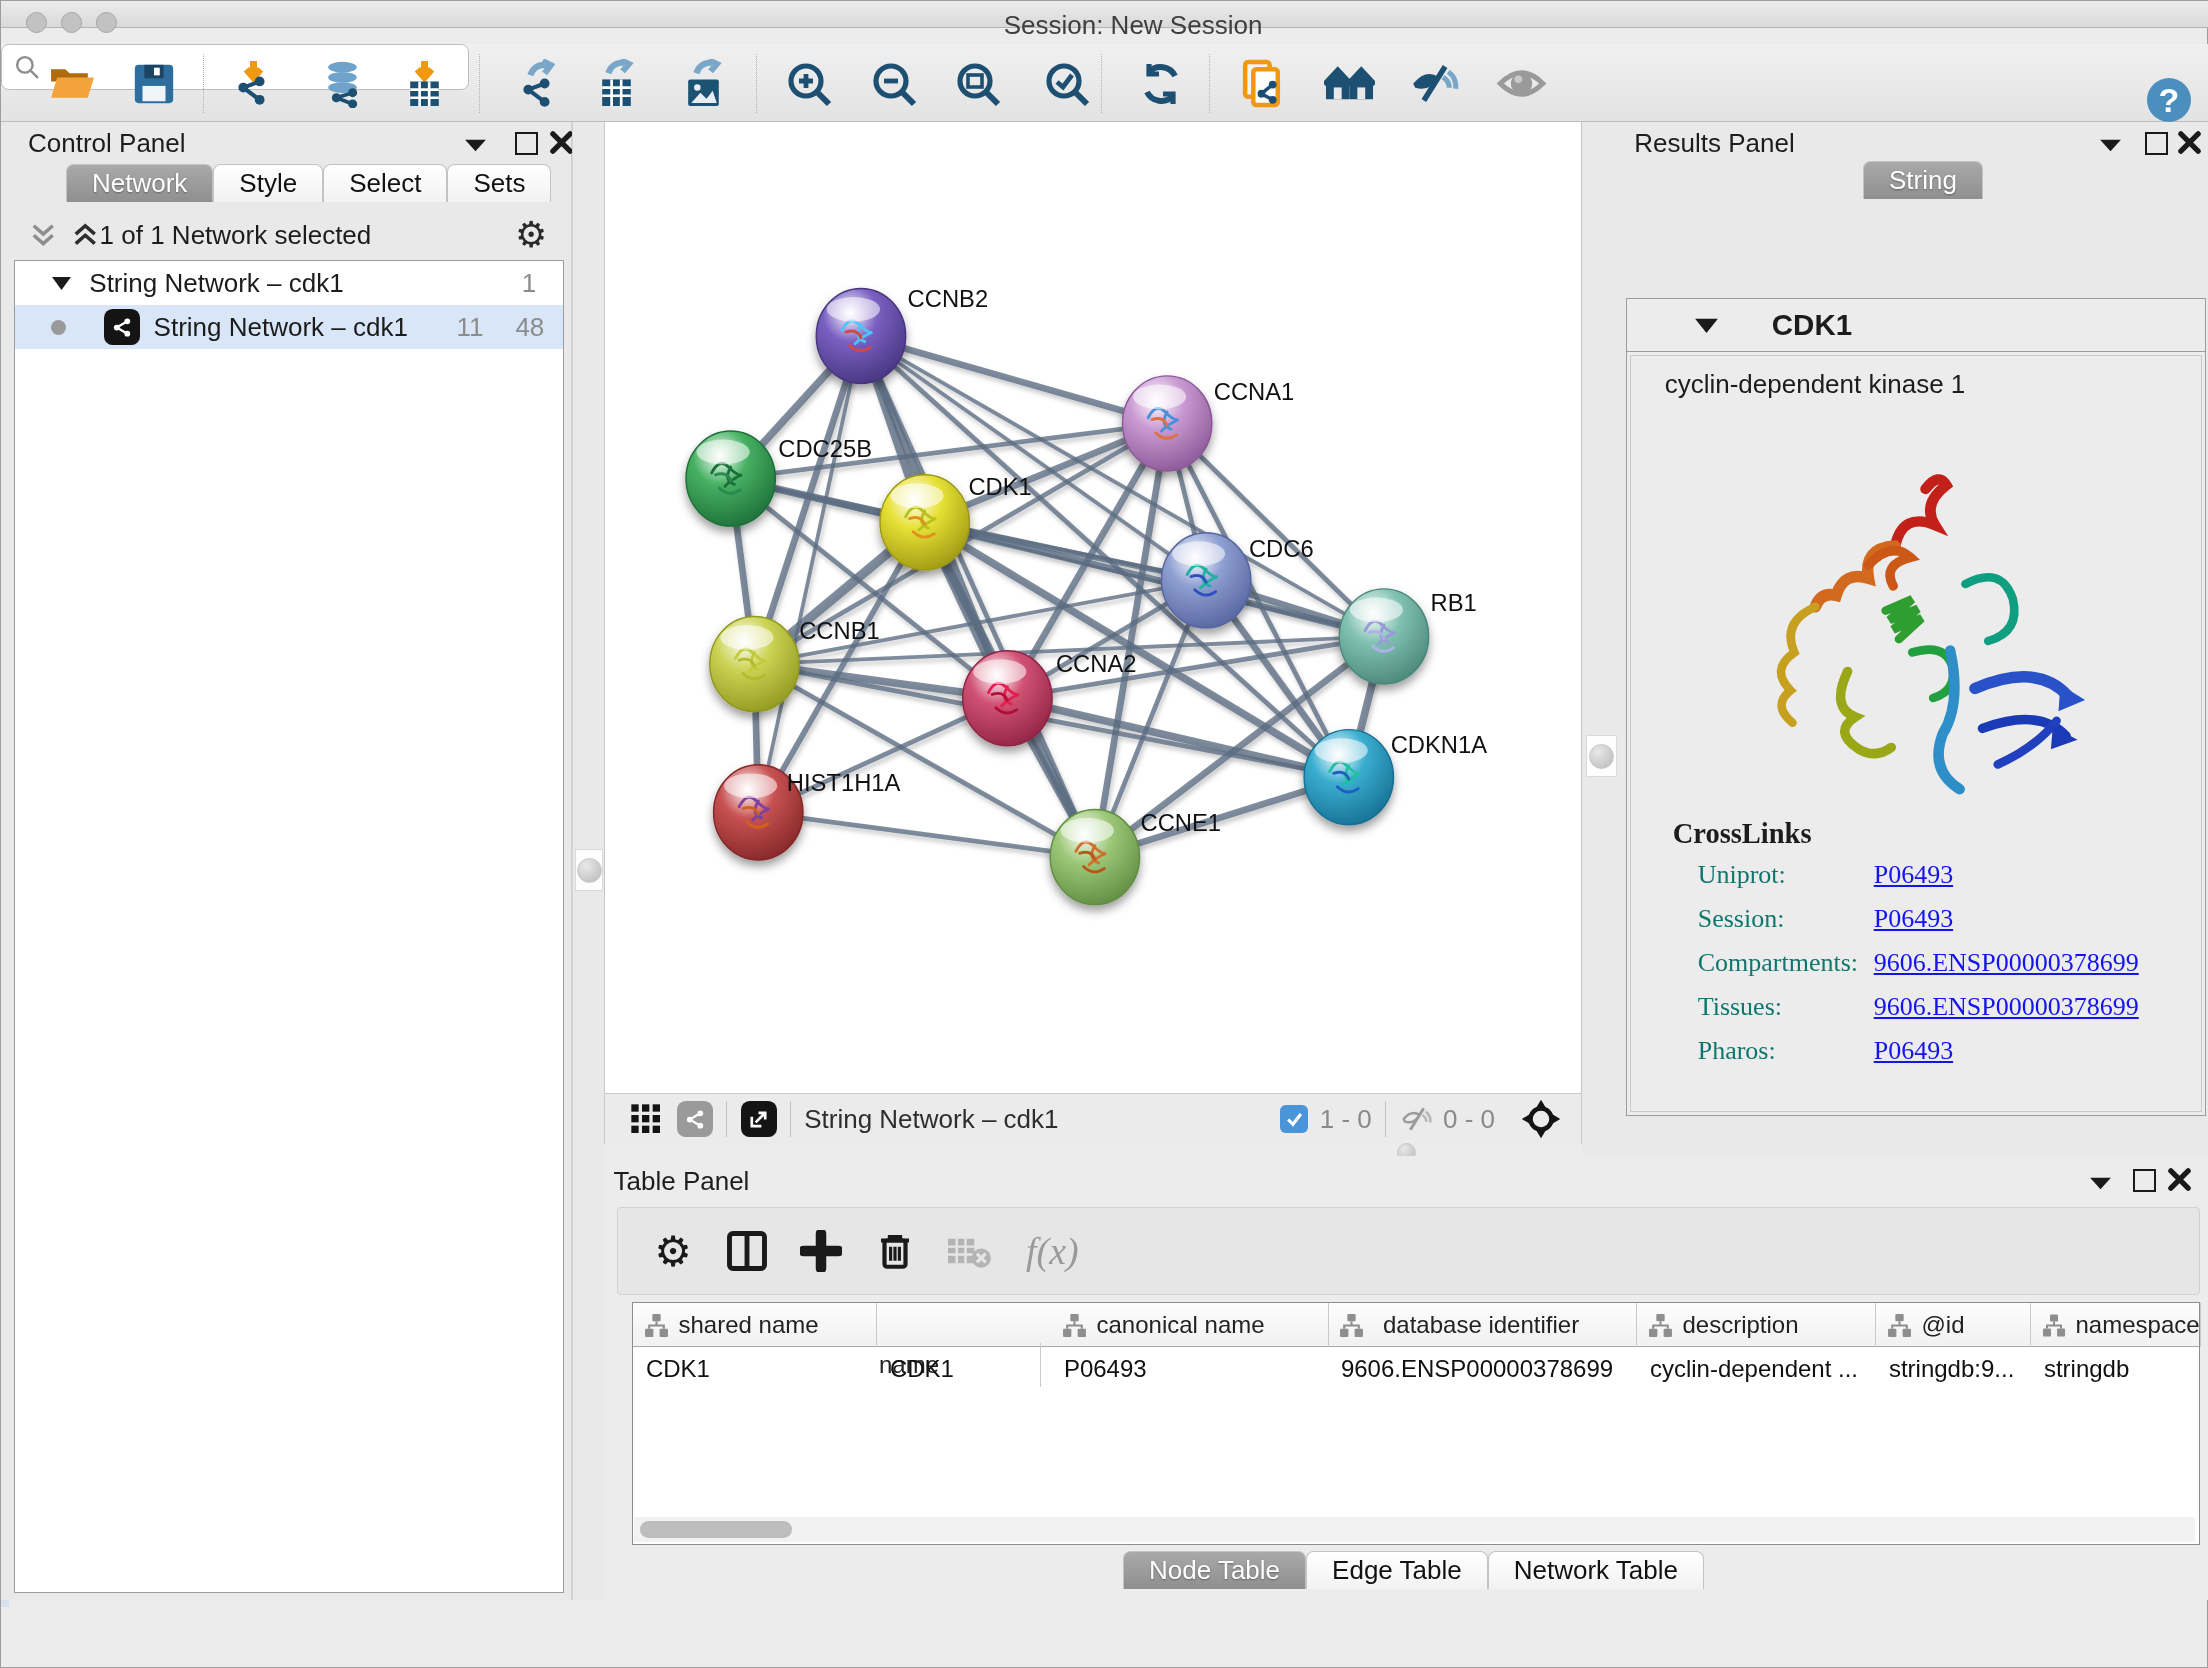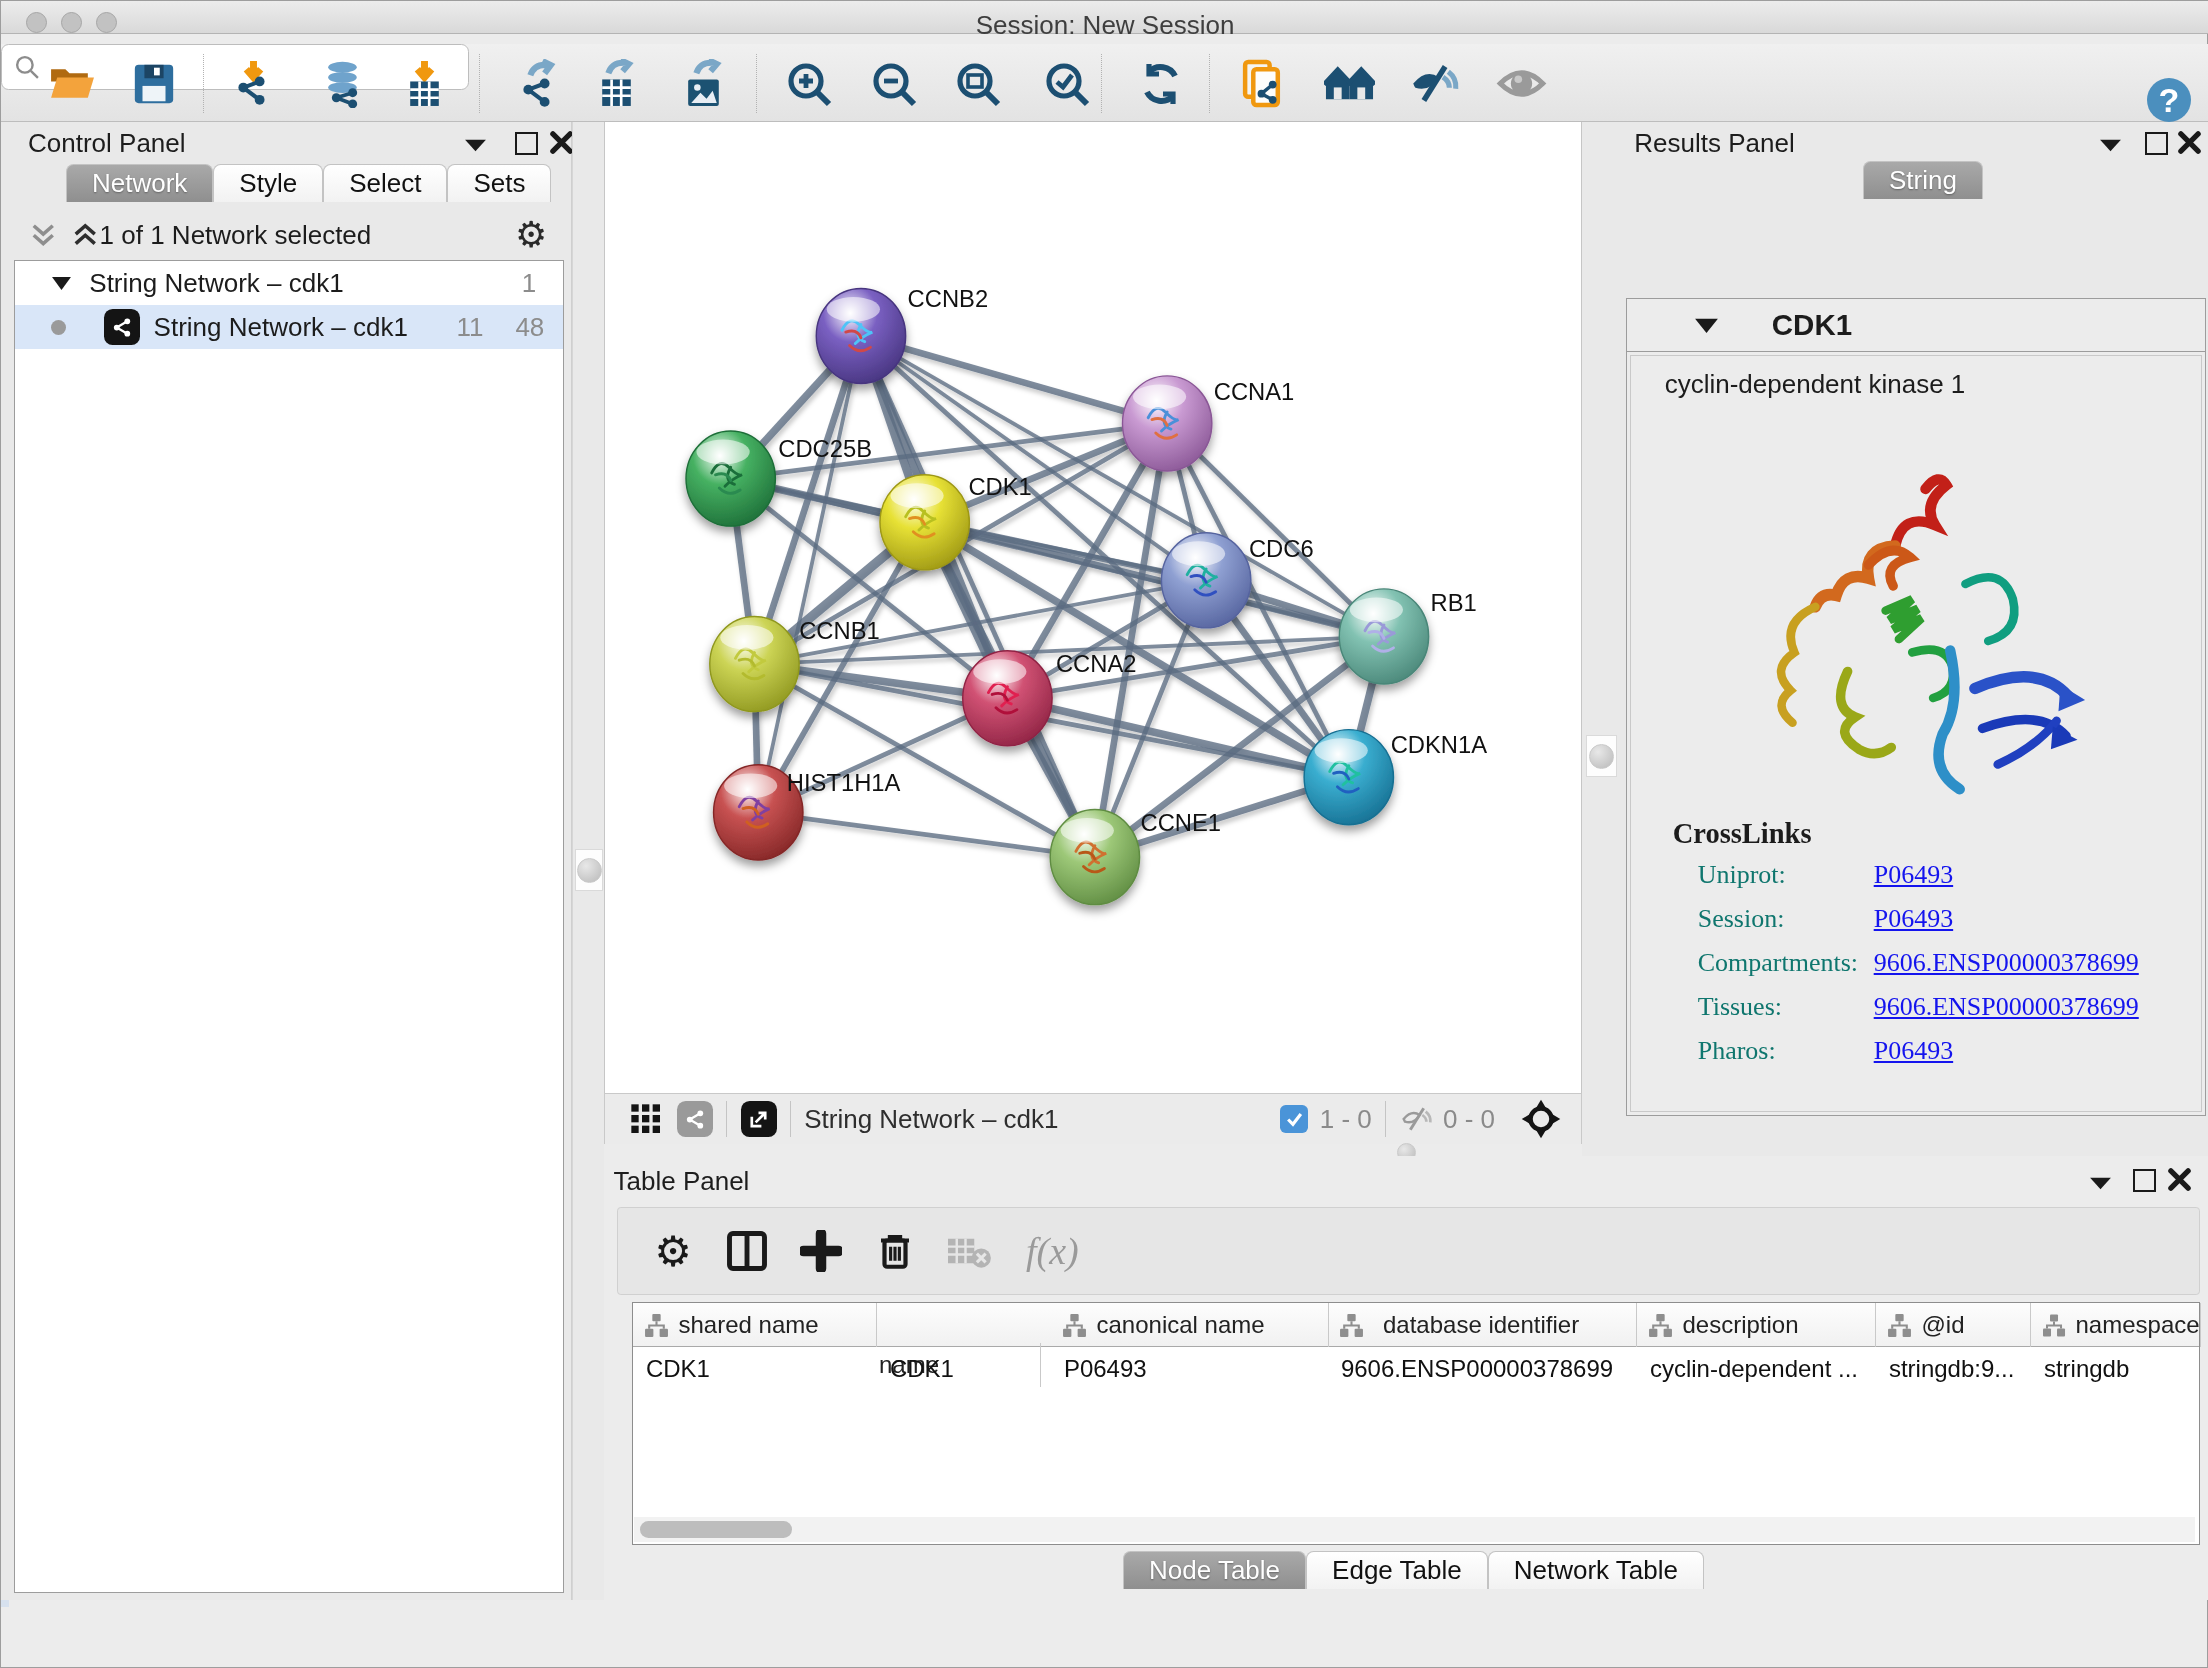--- a/index.html
+++ b/index.html
@@ -2,22 +2,22 @@
 <html style="font-size:15px"><head>
 <meta charset="utf-8">
 <style>
   * { margin:0; padding:0; box-sizing:border-box; }
   html,body { width:2208px; height:1668px; overflow:hidden; background:#ececec;
     font-family:"Liberation Sans", sans-serif; color:#1c1c1c; }
   .abs { position:absolute; }
   .window { position:relative; width:2208px; height:1668px; background:#ececec; border:1px solid #9d9d9d; }
 
   
-  .titlebar { left:0; top:0; width:2208px; height:33px;
-    background:linear-gradient(#ececec,#d9d9d9); border-bottom:1px solid #b4b4b4; }
+  .titlebar { left:0; top:0; width:2208px; height:27px;
+    background:linear-gradient(#ececec,#d9d9d9); border-bottom:1px solid #b4b4b4;padding-left:28px; }
   .traffic { width:21px; height:21px; border-radius:50%; background:#c2c2c2; border:1px solid #a6a6a6; top:10.5px; }
   .win-title { width:100%; text-align:center; top:8.6px; font-size:26px; color:#3e3e3e; }
 
   
   .toolbar { left:0; top:43px; width:2208px; height:78px;
     background:linear-gradient(#f0f0f0,#e3e3e3); border-bottom:1px solid #bdbdbd; }
   .tb-sep { top:9.5px; width:0; height:59px; border-left:1.9px dotted #b2b2b2; }
   .tb-btn { top:13.3px; width:53px; height:53px; display:flex; align-items:center; justify-content:center; cursor:default; }
   .searchbox { left:1641px; top:16px; width:468px; height:46px; background:#ffffff;
     border:1.9px solid #bdbdbd; border-radius:7.6px; display:flex; align-items:center; padding-left:11.4px; }

